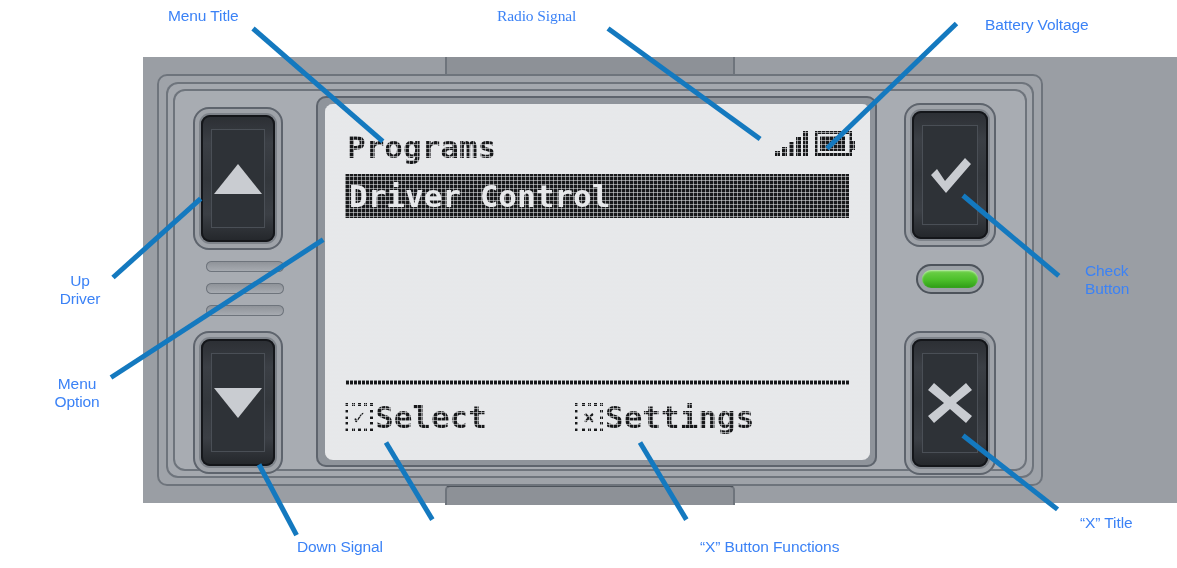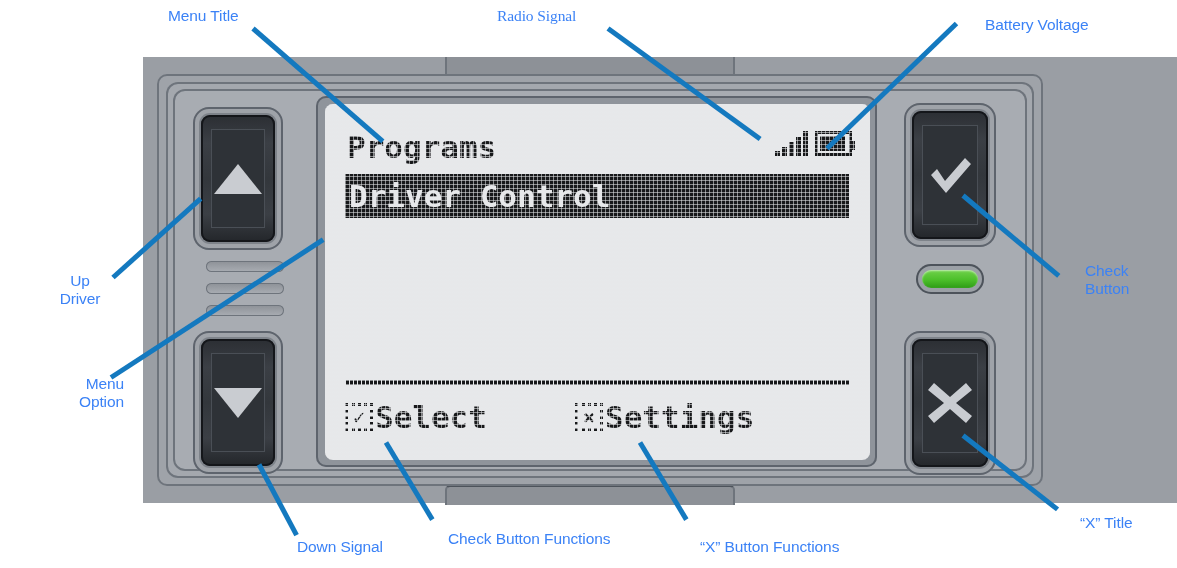--- a/index.html
+++ b/index.html
@@ -464,27 +464,26 @@
 
   <div class="callout" style="left:168px; top:7px;">Menu Title</div>
 
   <div class="callout" style="left:497px; top:7px;font-family:Liberation Serif, serif;">Radio Signal</div>
 
   <div class="callout" style="left:985px; top:7px;margin-top:9px;">Battery Voltage</div>
 
   <div class="callout center" style="left:35px; top:272px; width:90px;">Up
 Driver</div>
 
-  <div class="callout center" style="left:30px; top:375px; width:94px;text-align:right;">Menu
+  <div class="callout center" style="left:30px; top:375px; width:94px;">Menu
 Option</div>
 
   <div class="callout" style="left:1085px; top:262px;">Check
 Button</div>
 
   <div class="callout" style="left:1080px; top:514px;">“X” Title</div>
 
   <div class="callout" style="left:297px; top:538px;">Down Signal</div>
 
-  <div class="callout" style="left:448px; top:530px;">Check Button Functions</div>
 
   <div class="callout" style="left:700px; top:538px;text-align:center;">“X” Button Functions</div>
 
 </div>
 
 </body></html>

